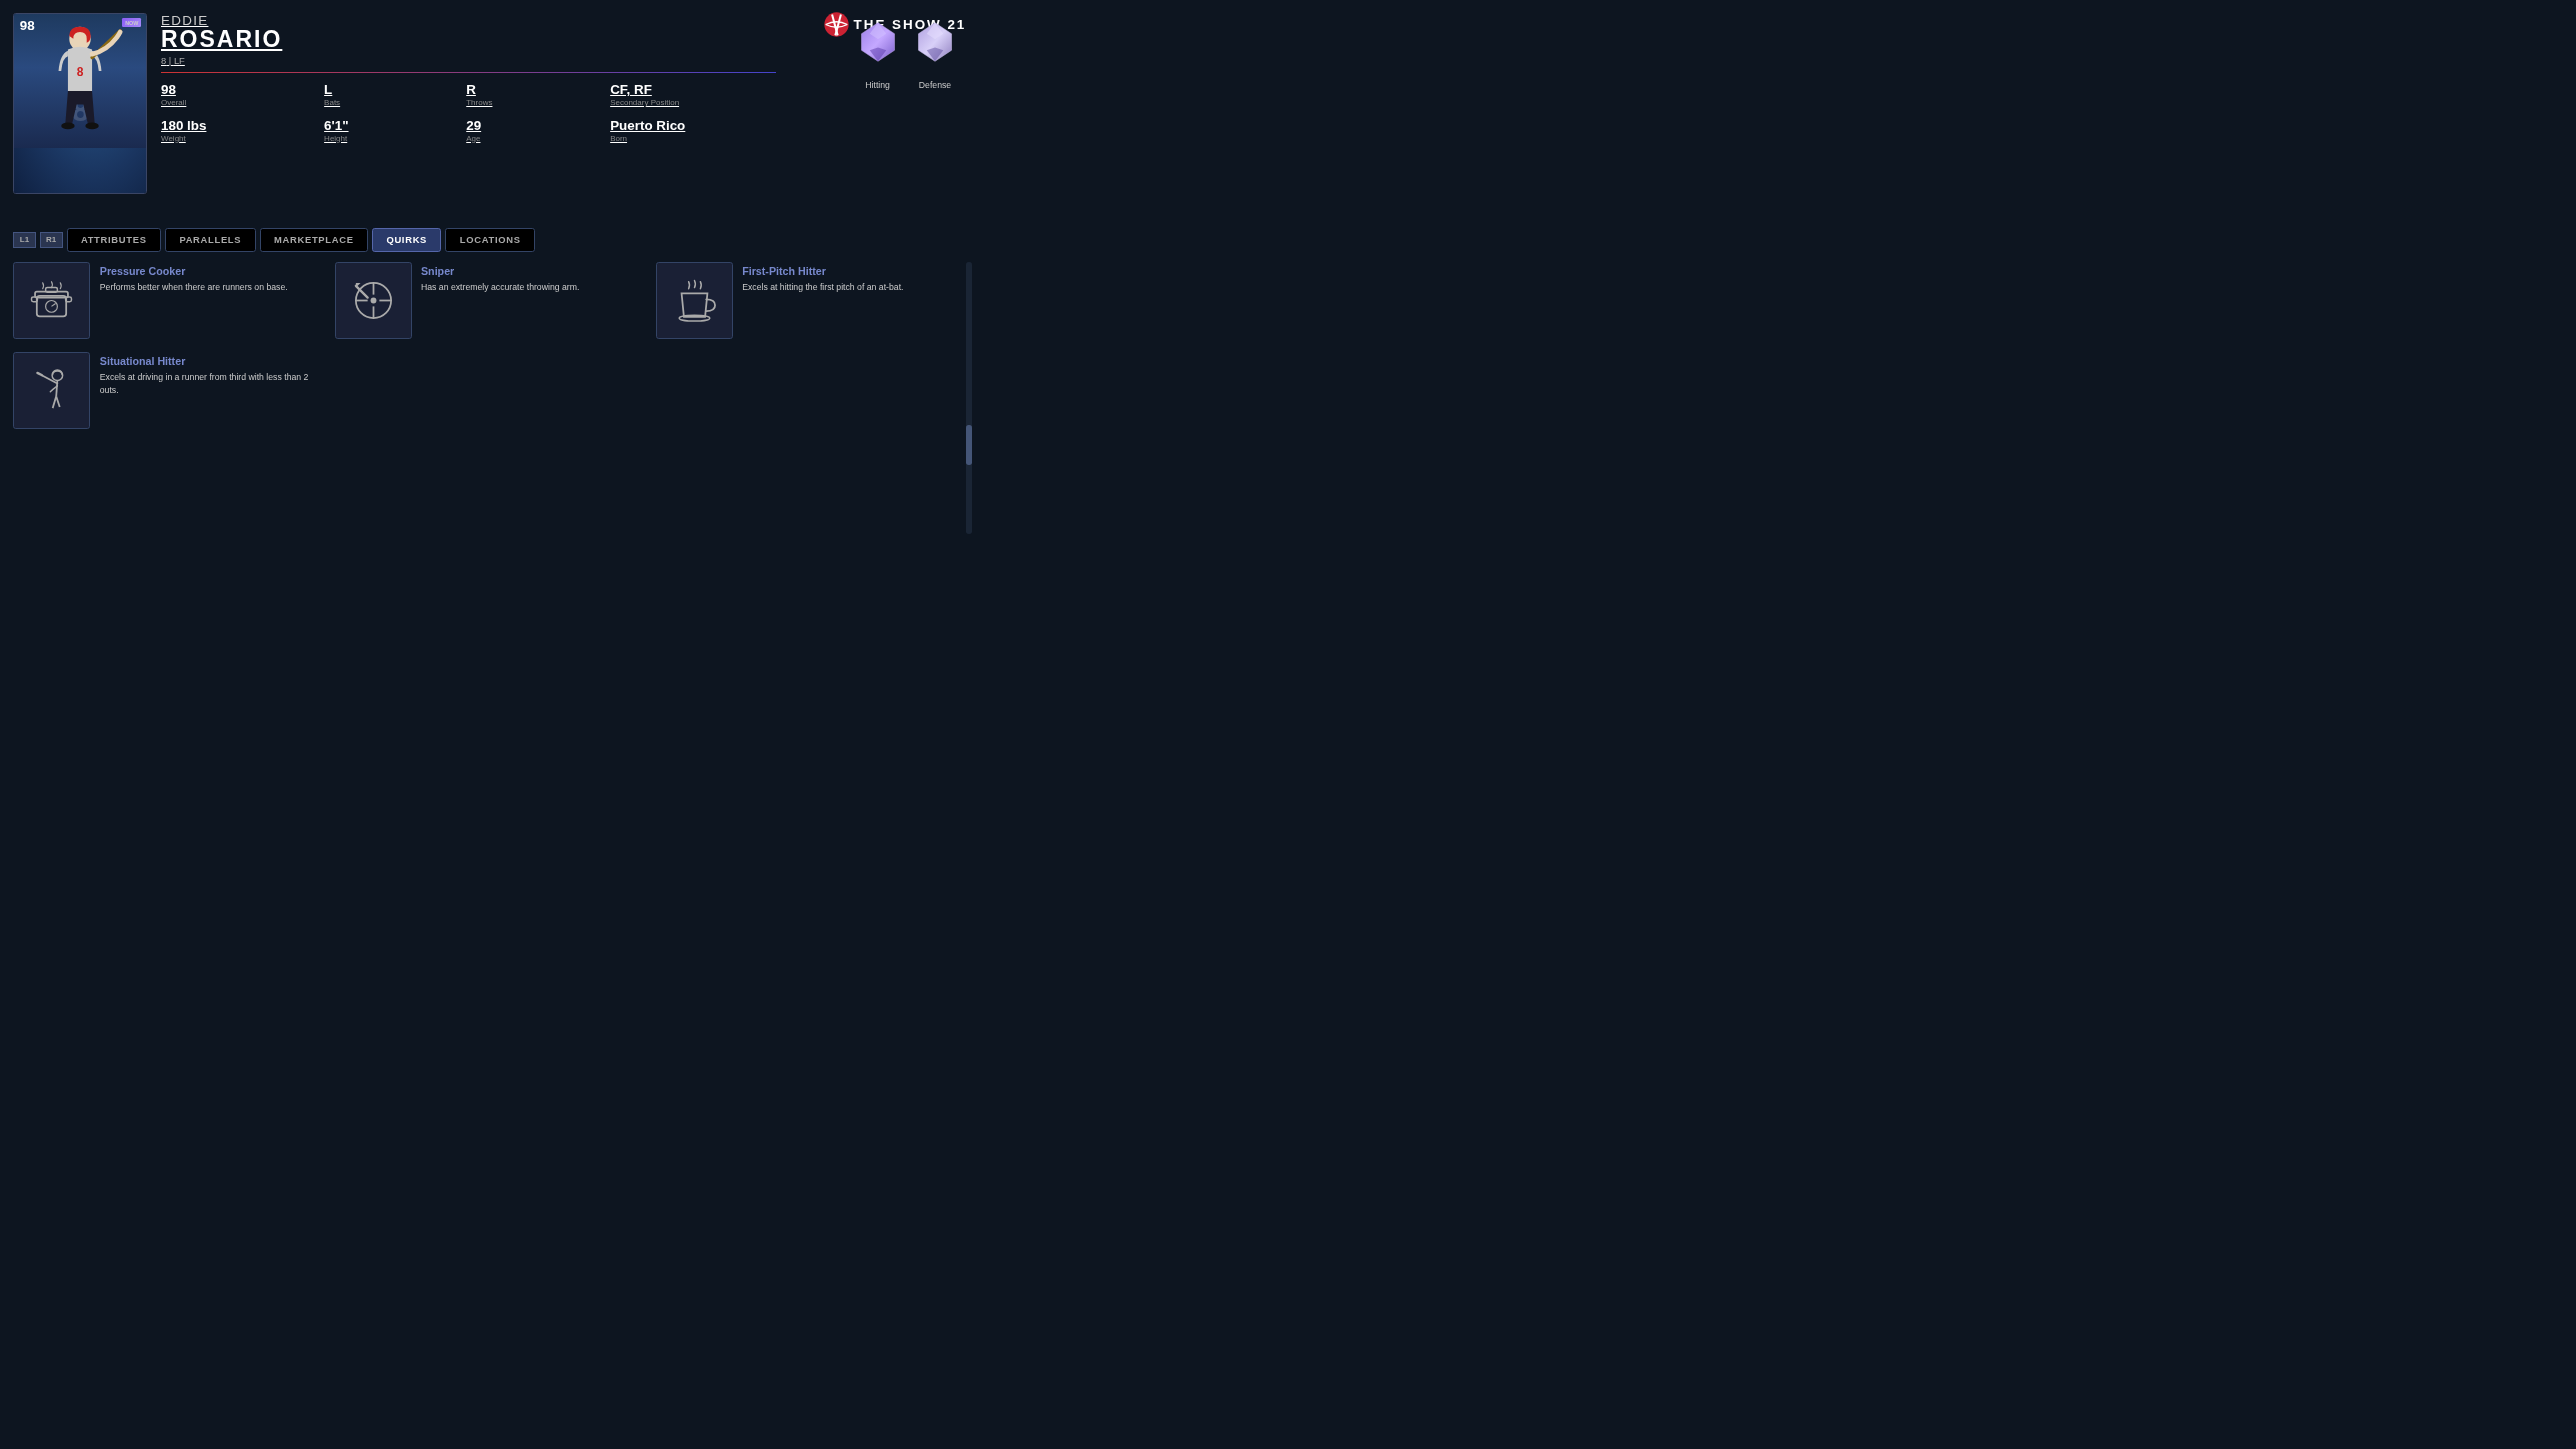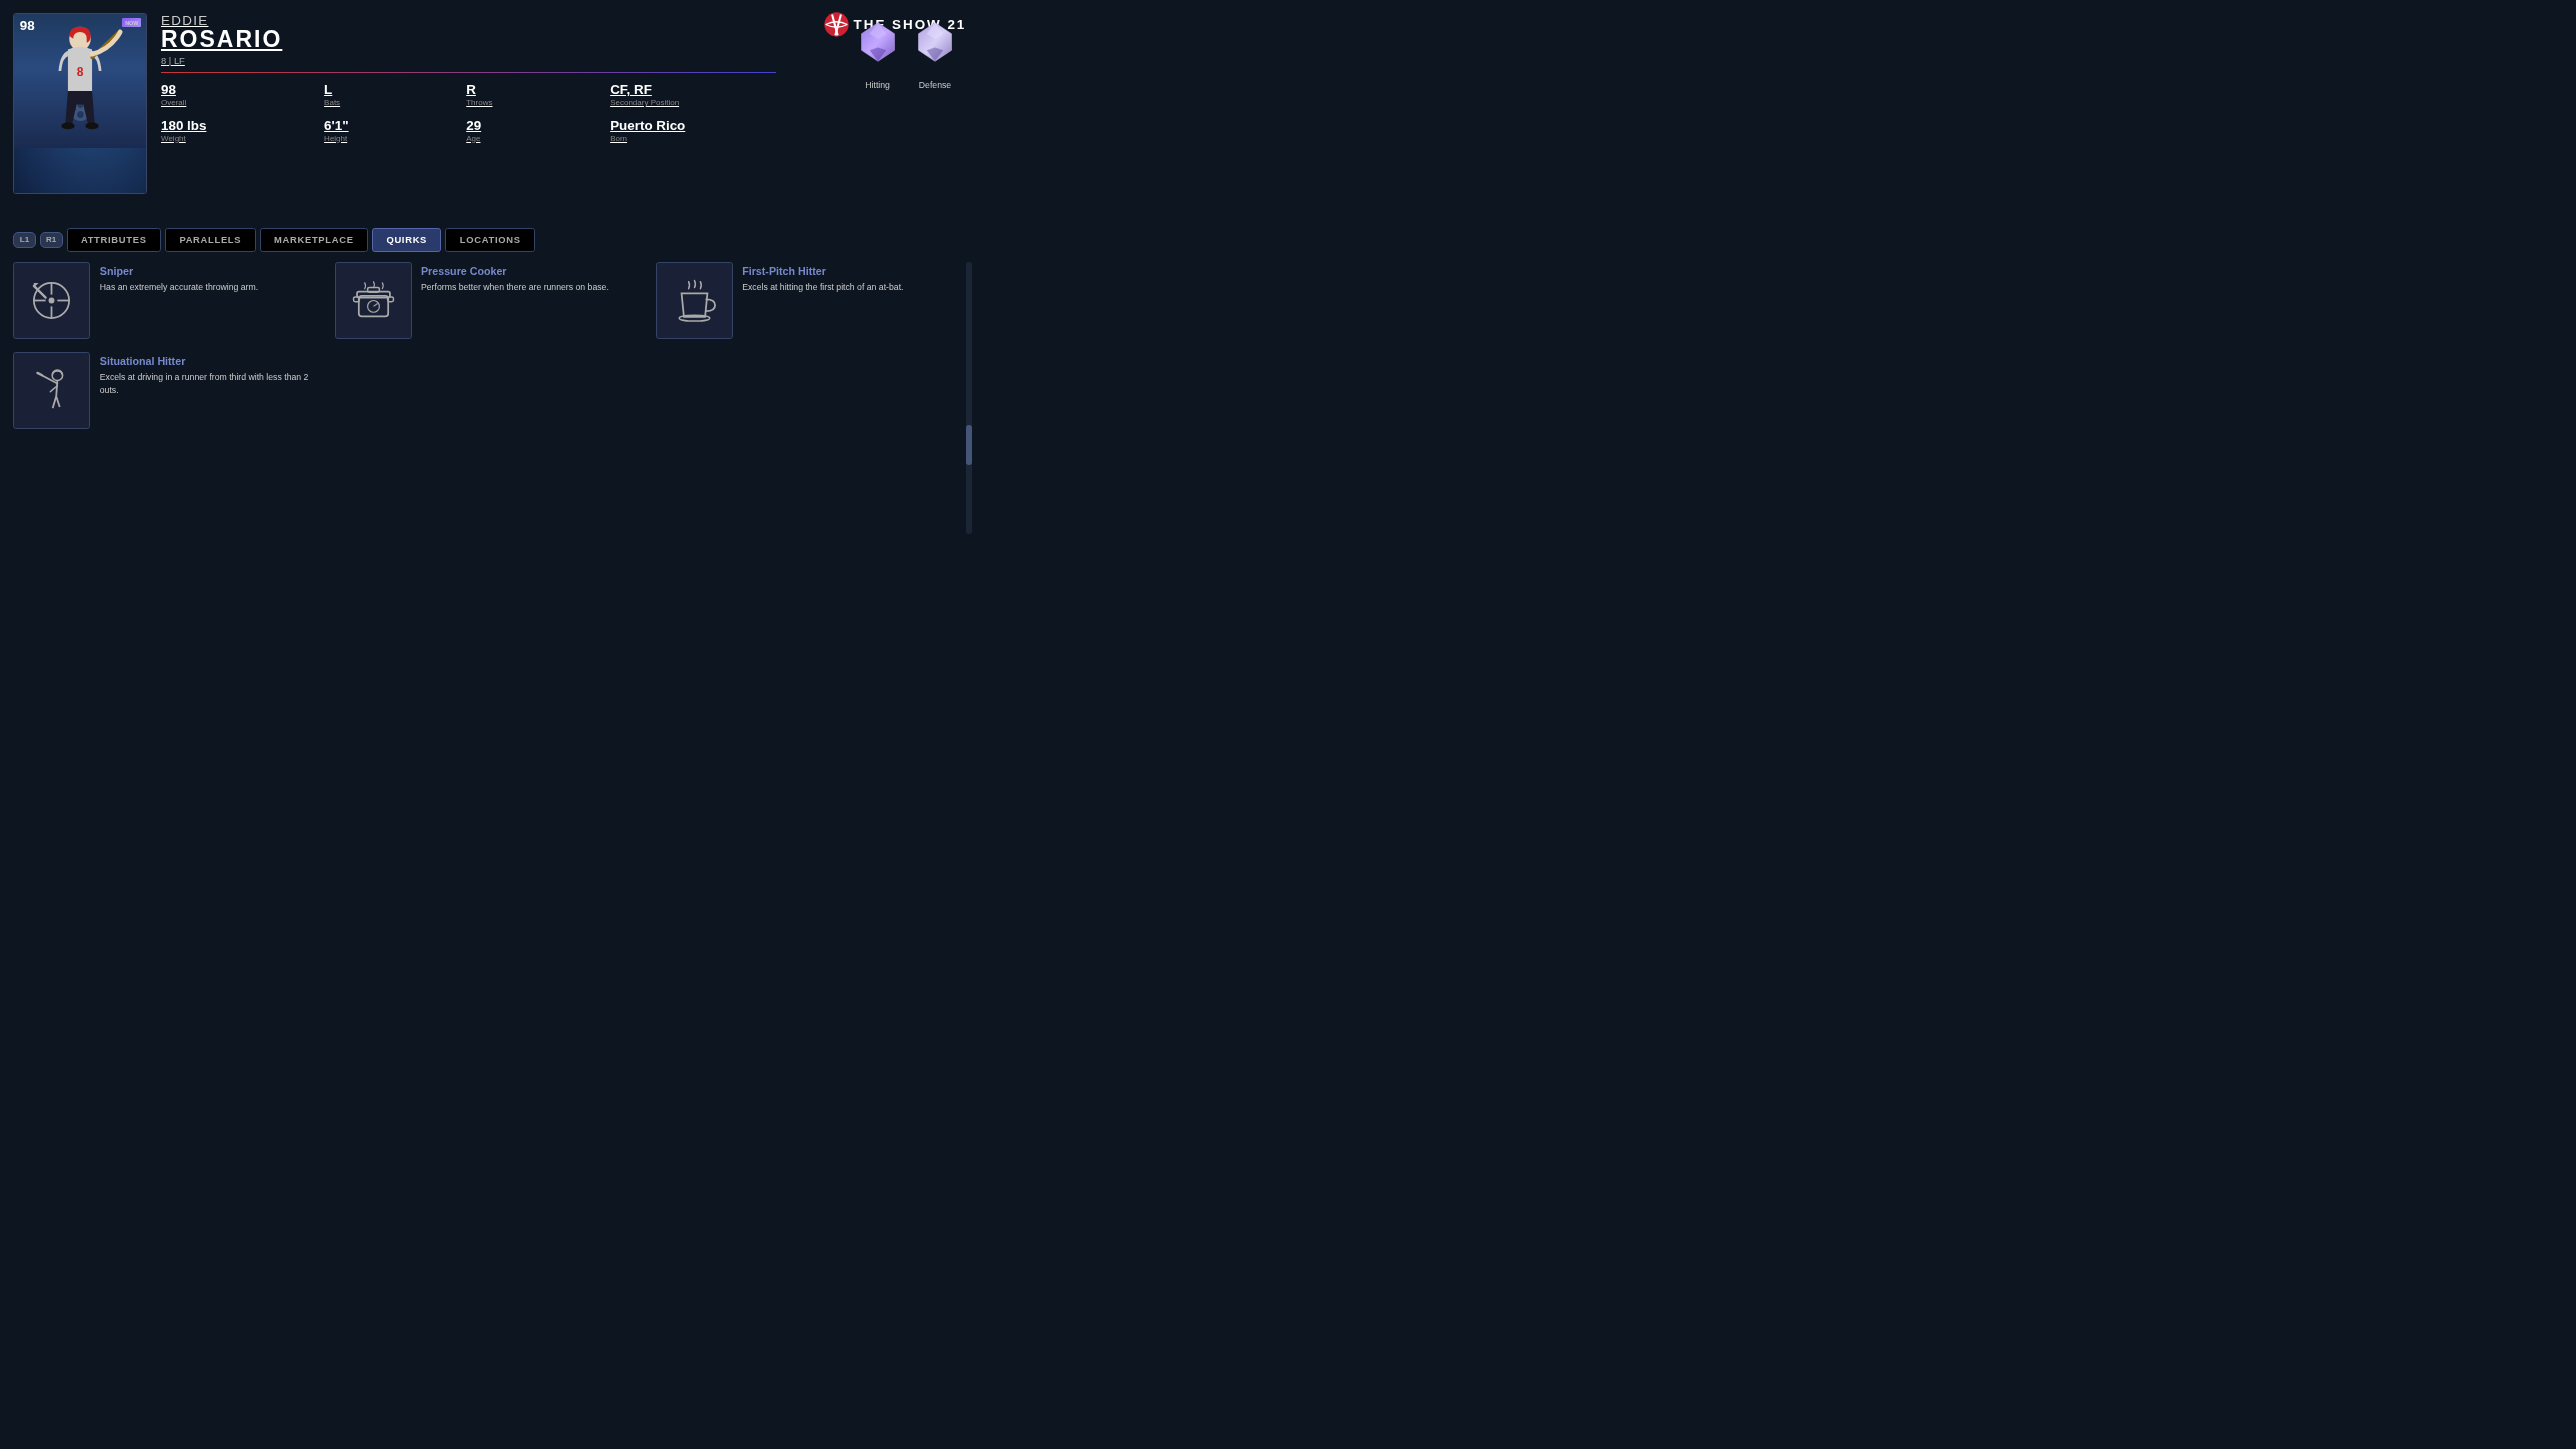--- a/index.html
+++ b/index.html
@@ -196,21 +196,21 @@
       top: 228px;
       left: 13.4px;
       display: flex;
       align-items: center;
       gap: 4px;
     }
 
     .nav-button-l1, .nav-button-r1 {
       background: #2a3550;
       border: 0.7px solid #445580;
-      border-radius: 5px;
+      border-radius: 0;
       padding: 2.7px 5.4px;
       font-size: 8px;
       font-weight: 700;
       color: #aaaaaa;
       cursor: pointer;
     }
 
     .tab-item {
       background: #000000;
       border: 0.7px solid #334466;
@@ -479,67 +479,67 @@
   <button class="tab-item">MARKETPLACE</button>
   <button class="tab-item active">QUIRKS</button>
   <button class="tab-item">LOCATIONS</button>
 </div>
 
 <div class="quirks-area">
 
   <div class="quirk-item">
     <div class="quirk-icon-box">
       <svg viewBox="0 0 80 80">
+
+        <rect x="15" y="32" width="50" height="35" rx="5" fill="none" stroke="#aaaaaa" stroke-width="3"></rect>
+
+        <rect x="12" y="25" width="56" height="10" rx="3" fill="none" stroke="#aaaaaa" stroke-width="3"></rect>
+
+        <rect x="30" y="18" width="20" height="8" rx="3" fill="none" stroke="#aaaaaa" stroke-width="2.5"></rect>
+
+        <rect x="6" y="34" width="10" height="8" rx="3" fill="none" stroke="#aaaaaa" stroke-width="2.5"></rect>
+        <rect x="64" y="34" width="10" height="8" rx="3" fill="none" stroke="#aaaaaa" stroke-width="2.5"></rect>
+
+        <circle cx="40" cy="50" r="10" fill="none" stroke="#aaaaaa" stroke-width="2"></circle>
+        <line x1="40" y1="50" x2="47" y2="45" stroke="#aaaaaa" stroke-width="2"></line>
+
+        <path d="M25 20 Q28 15 25 10" stroke="#aaaaaa" stroke-width="2" fill="none" stroke-linecap="round"></path>
+        <path d="M40 18 Q43 13 40 8" stroke="#aaaaaa" stroke-width="2" fill="none" stroke-linecap="round"></path>
+        <path d="M55 20 Q58 15 55 10" stroke="#aaaaaa" stroke-width="2" fill="none" stroke-linecap="round"></path>
+      </svg>
+    </div>
+    <div class="quirk-text">
+      <div class="quirk-title">Pressure Cooker</div>
+      <div class="quirk-desc">Performs better when there are runners on base.</div>
+    </div>
+  </div>
+
+  <div class="quirk-item">
+    <div class="quirk-icon-box">
+      <svg viewBox="0 0 80 80">
         <circle cx="40" cy="40" r="30" stroke="#aaaaaa" stroke-width="3" fill="none"></circle>
         <line x1="40" y1="10" x2="40" y2="30" stroke="#aaaaaa" stroke-width="3"></line>
         <line x1="40" y1="50" x2="40" y2="70" stroke="#aaaaaa" stroke-width="3"></line>
         <line x1="10" y1="40" x2="30" y2="40" stroke="#aaaaaa" stroke-width="3"></line>
         <line x1="50" y1="40" x2="70" y2="40" stroke="#aaaaaa" stroke-width="3"></line>
         <circle cx="40" cy="40" r="5" fill="#aaaaaa"></circle>
         <path d="M10 15 L30 35" stroke="#aaaaaa" stroke-width="4" stroke-linecap="round"></path>
         <path d="M10 10 L18 10 L10 18 Z" fill="#aaaaaa"></path>
       </svg>
     </div>
     <div class="quirk-text">
       <div class="quirk-title">Sniper</div>
       <div class="quirk-desc">Has an extremely accurate throwing arm.</div>
     </div>
   </div>
 
   <div class="quirk-item">
     <div class="quirk-icon-box">
       <svg viewBox="0 0 80 80">
 
-        <rect x="15" y="32" width="50" height="35" rx="5" fill="none" stroke="#aaaaaa" stroke-width="3"></rect>
-
-        <rect x="12" y="25" width="56" height="10" rx="3" fill="none" stroke="#aaaaaa" stroke-width="3"></rect>
-
-        <rect x="30" y="18" width="20" height="8" rx="3" fill="none" stroke="#aaaaaa" stroke-width="2.5"></rect>
-
-        <rect x="6" y="34" width="10" height="8" rx="3" fill="none" stroke="#aaaaaa" stroke-width="2.5"></rect>
-        <rect x="64" y="34" width="10" height="8" rx="3" fill="none" stroke="#aaaaaa" stroke-width="2.5"></rect>
-
-        <circle cx="40" cy="50" r="10" fill="none" stroke="#aaaaaa" stroke-width="2"></circle>
-        <line x1="40" y1="50" x2="47" y2="45" stroke="#aaaaaa" stroke-width="2"></line>
-
-        <path d="M25 20 Q28 15 25 10" stroke="#aaaaaa" stroke-width="2" fill="none" stroke-linecap="round"></path>
-        <path d="M40 18 Q43 13 40 8" stroke="#aaaaaa" stroke-width="2" fill="none" stroke-linecap="round"></path>
-        <path d="M55 20 Q58 15 55 10" stroke="#aaaaaa" stroke-width="2" fill="none" stroke-linecap="round"></path>
-      </svg>
-    </div>
-    <div class="quirk-text">
-      <div class="quirk-title">Pressure Cooker</div>
-      <div class="quirk-desc">Performs better when there are runners on base.</div>
-    </div>
-  </div>
-
-  <div class="quirk-item">
-    <div class="quirk-icon-box">
-      <svg viewBox="0 0 80 80">
-
         <path d="M18 28 L22 68 L58 68 L62 28 Z" fill="none" stroke="#aaaaaa" stroke-width="3"></path>
 
         <ellipse cx="40" cy="70" rx="26" ry="5" fill="none" stroke="#aaaaaa" stroke-width="2.5"></ellipse>
 
         <path d="M60 38 Q75 38 75 48 Q75 58 60 58" fill="none" stroke="#aaaaaa" stroke-width="3" stroke-linecap="round"></path>
 
         <path d="M30 20 Q33 14 30 8" stroke="#aaaaaa" stroke-width="2.5" fill="none" stroke-linecap="round"></path>
         <path d="M40 18 Q43 12 40 6" stroke="#aaaaaa" stroke-width="2.5" fill="none" stroke-linecap="round"></path>
         <path d="M50 20 Q53 14 50 8" stroke="#aaaaaa" stroke-width="2.5" fill="none" stroke-linecap="round"></path>
       </svg>

